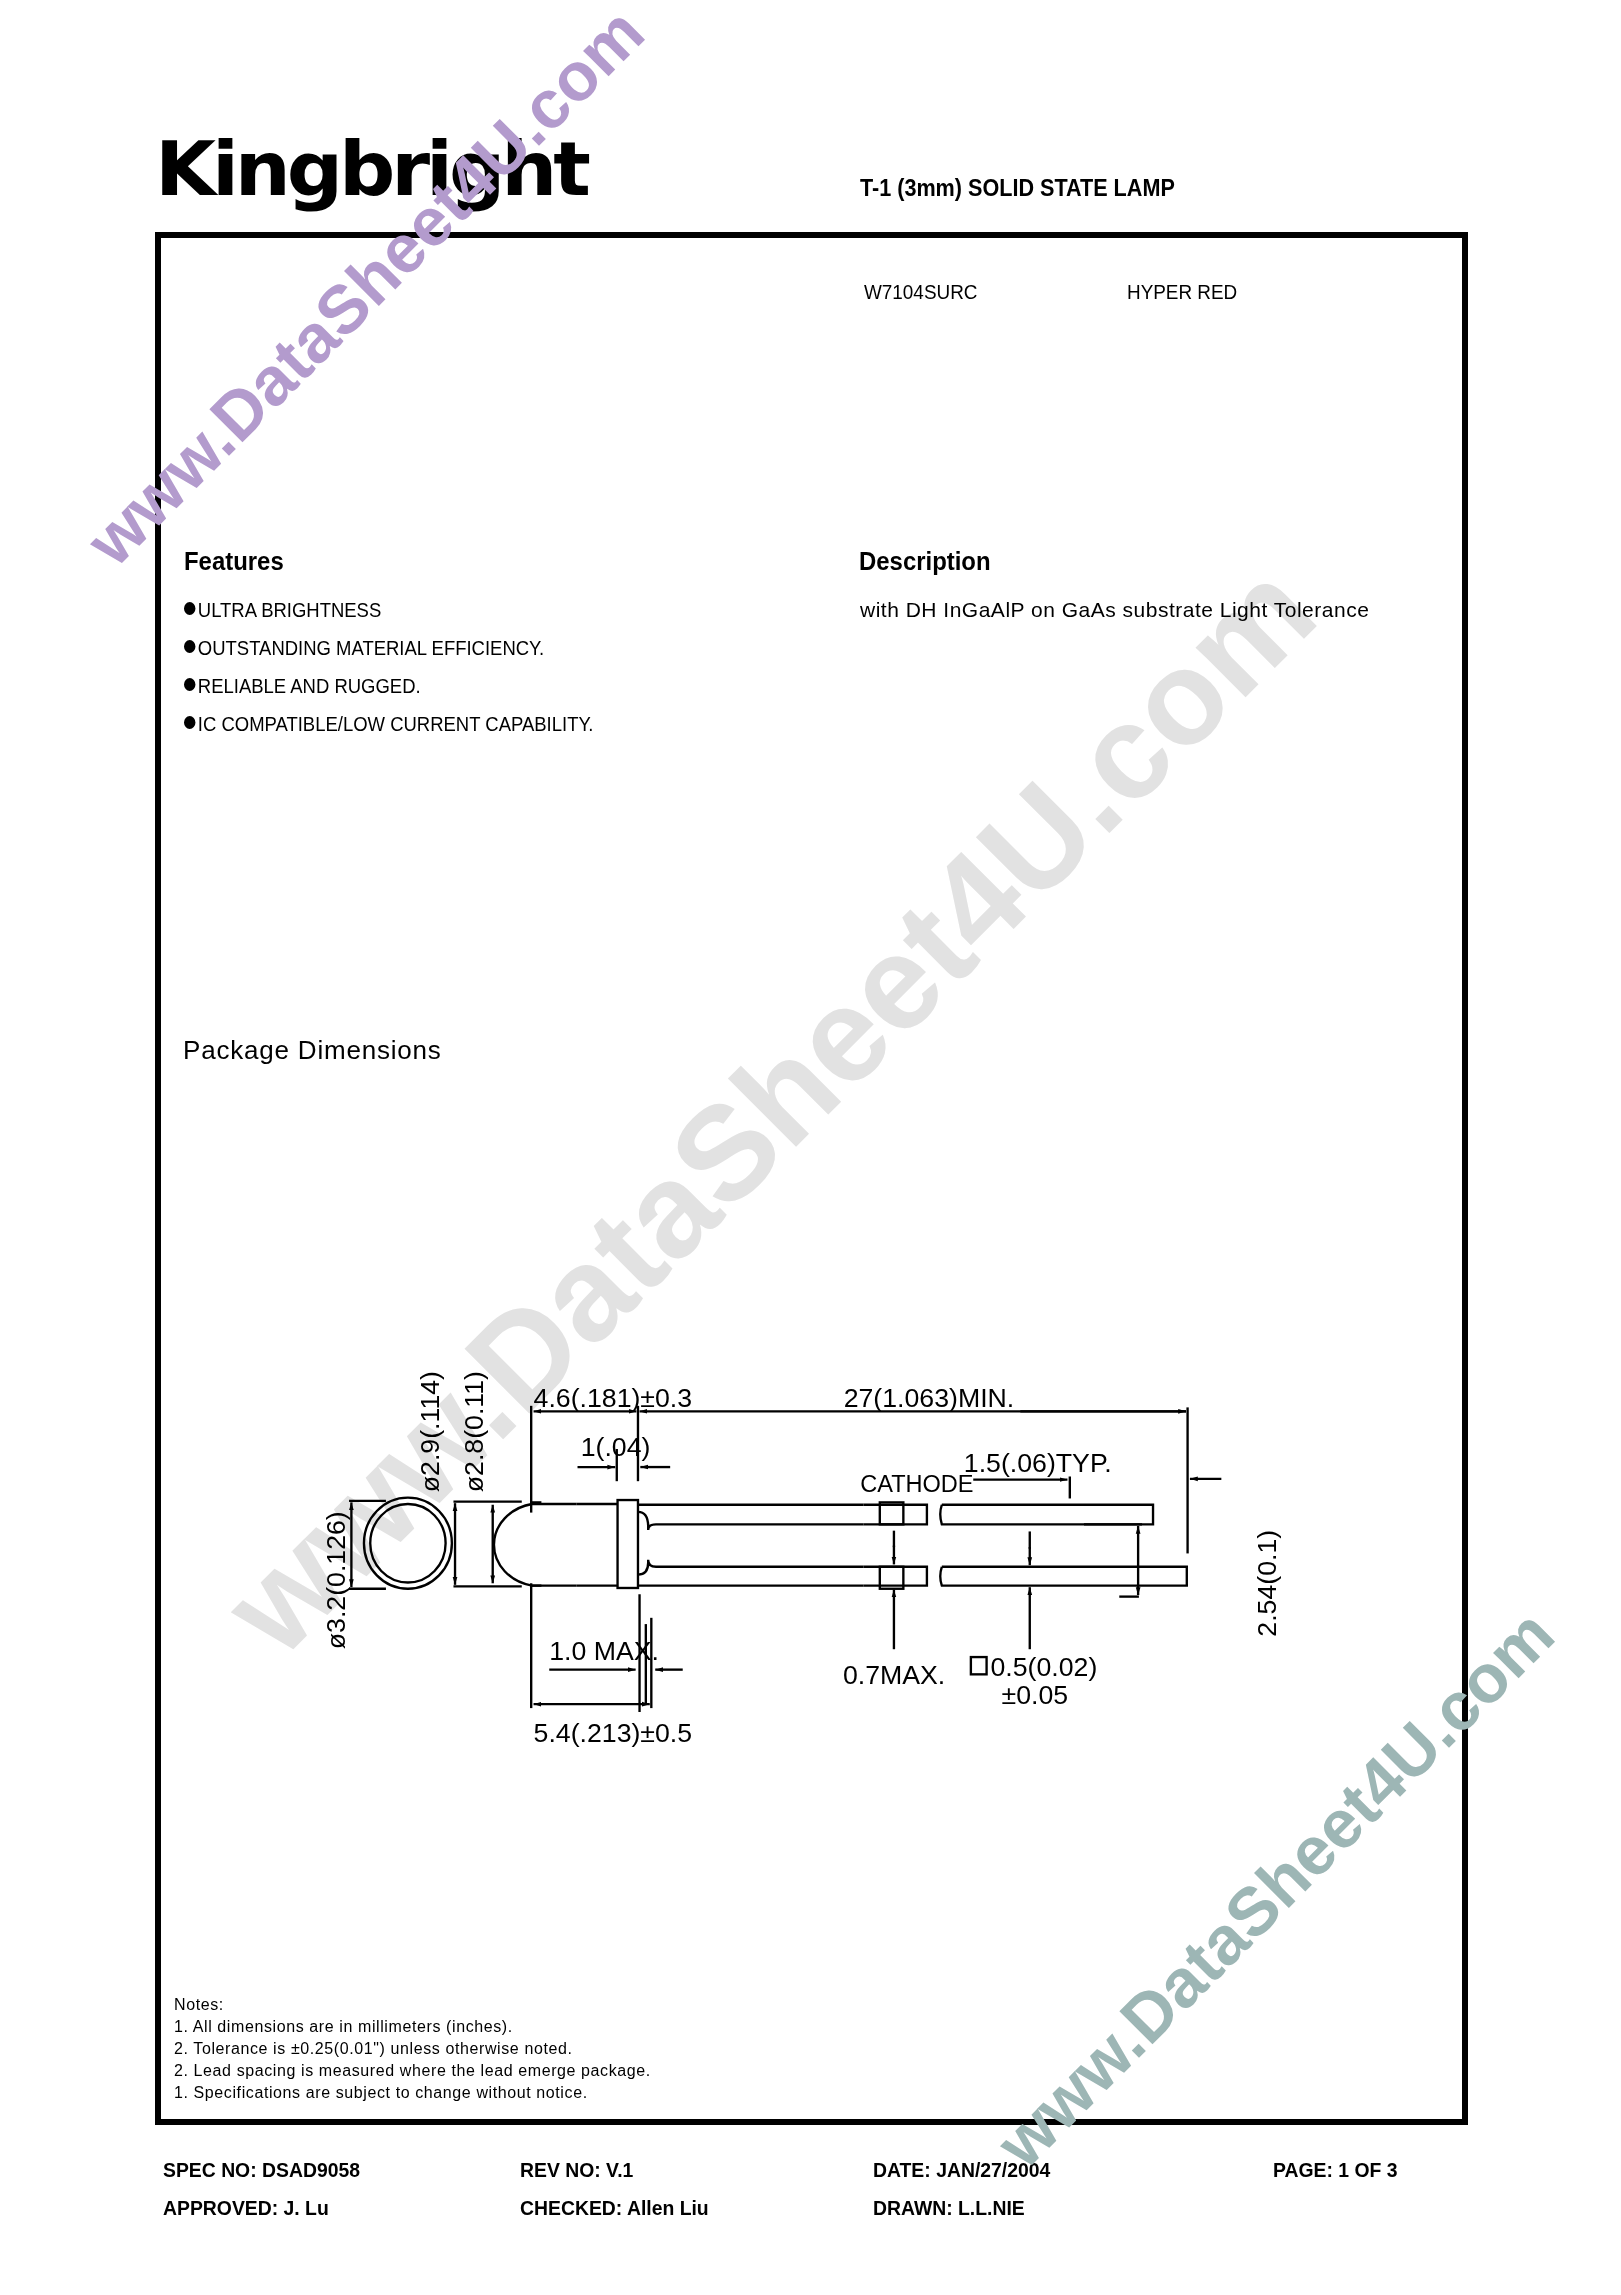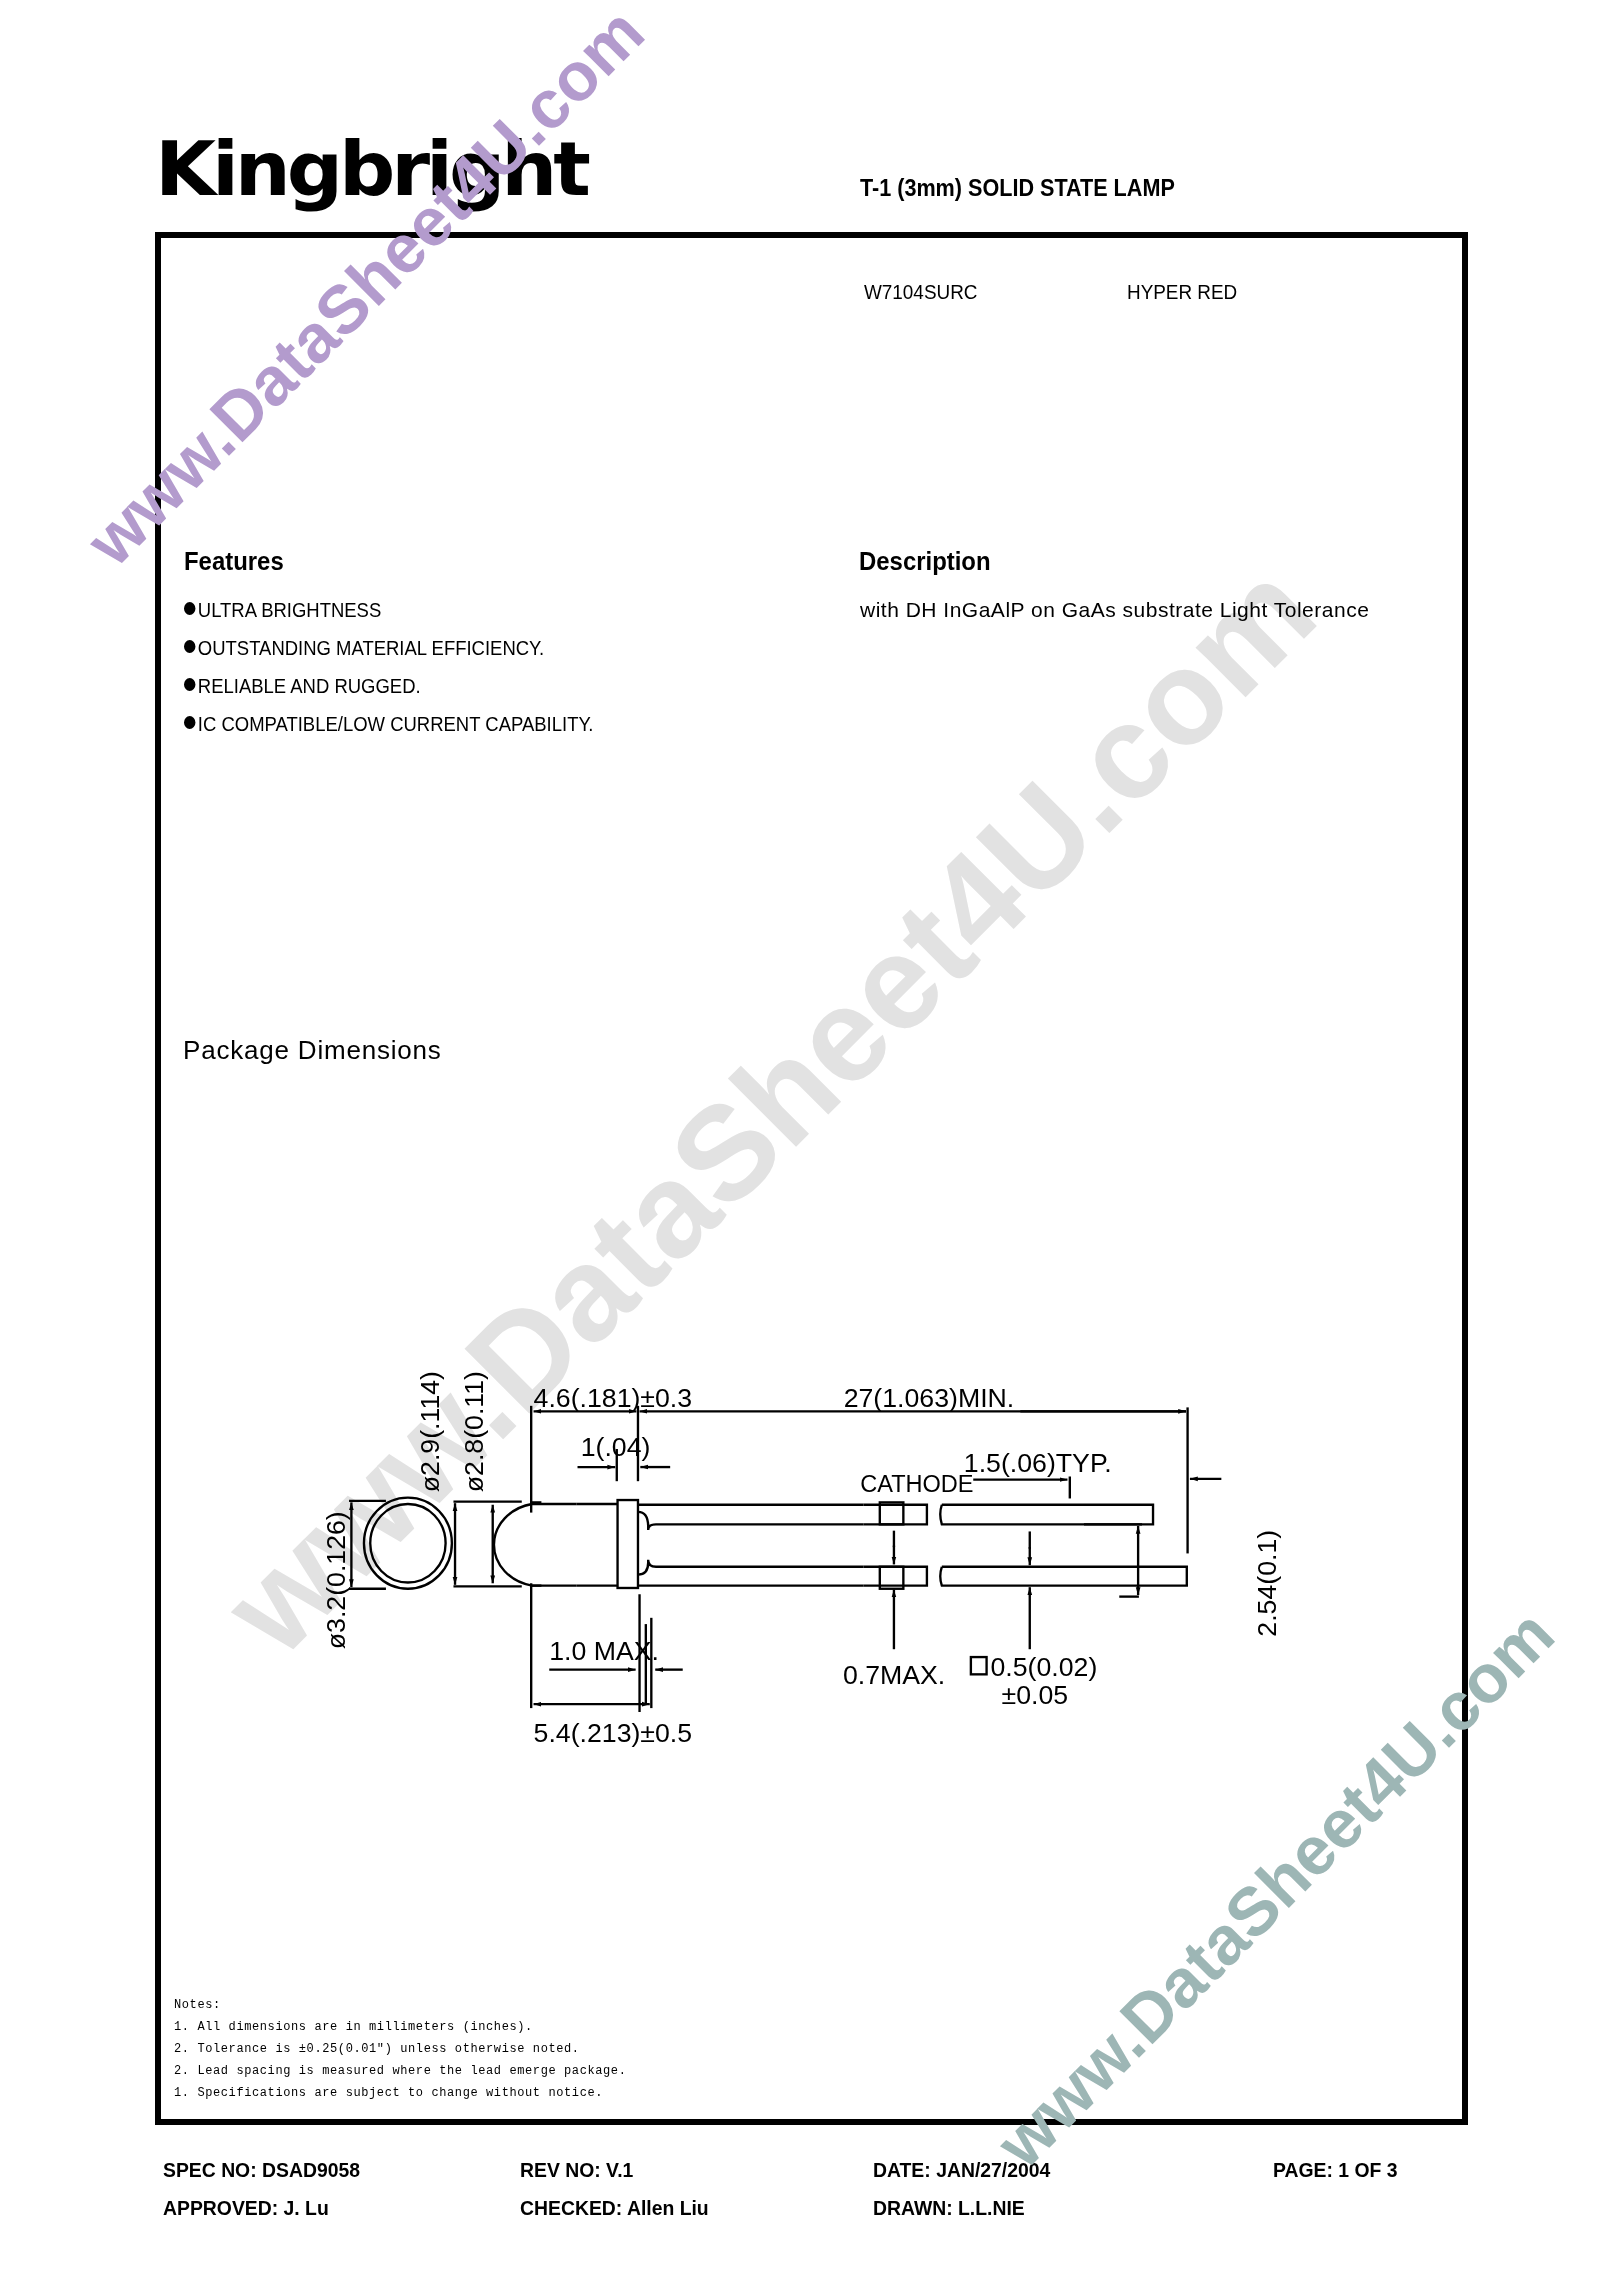--- a/index.html
+++ b/index.html
@@ -24,21 +24,21 @@
     .sec-h { font-size: 26px; font-weight: bold; }
     .features-h { left: 184px; top: 546px; transform: scaleX(0.92); transform-origin: left top;}
     .desc-h { left: 859px; top: 546px; transform: scaleX(0.92); transform-origin: left top;}
     .feat-list { left: 184px; top: 591px; font-size: 21px; line-height: 38px; transform: scaleX(0.88); transform-origin: left top; }
     .feat-list div { white-space: nowrap; }
     .bullet { display: inline-block; width: 13.3px; height: 13.3px; background: #000; border-radius: 50%; margin-right: 2.4px; vertical-align: 1.6px; }
     .desc-body { left: 860px; top: 591px; font-size: 21px; line-height: 38px; letter-spacing: 0.5px; width: 597px; }
     .desc-body div { white-space: nowrap; }
     .pkg-h { left: 183px; top: 1035px; font-size: 26px; font-weight: normal; letter-spacing: 0.8px; }
     .drawing { left: 298px; top: 1335px; }
-    .notes { left: 174px; top: 1994px; font-size: 12px; line-height: 22px; letter-spacing: 0.6px; font-family: Liberation Mono, monospace; }
+    .notes { left: 174px; top: 1994px; font-size: 16px; line-height: 22px; letter-spacing: 0.6px; }
     .footer { font-size: 20.4px; font-weight: bold; white-space: nowrap; transform: scaleX(0.95); transform-origin: left top; }
     .wm { font-family: "Liberation Sans", sans-serif; font-weight: bold; white-space: nowrap; transform-origin: left bottom; pointer-events: none; }
     .wm-purple { color: #b39bcd; font-size: 68px; left: 126px; top: 502px; transform: rotate(-45deg); }
     .wm-gray { color: #e2e2e2; font-size: 133px; left: 302px; top: 1531px; transform: rotate(-45deg); }
     .wm-teal { color: #9db6b5; font-size: 68px; left: 1036px; top: 2104px; transform: rotate(-45deg); }
     svg text { font-family: "Liberation Sans", sans-serif; }
   </style>
 </head>
 <body>
 

